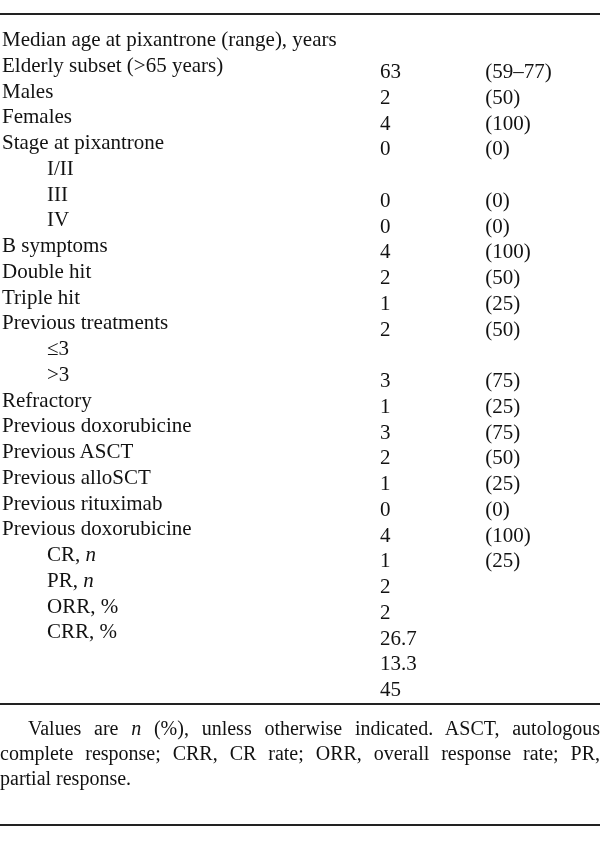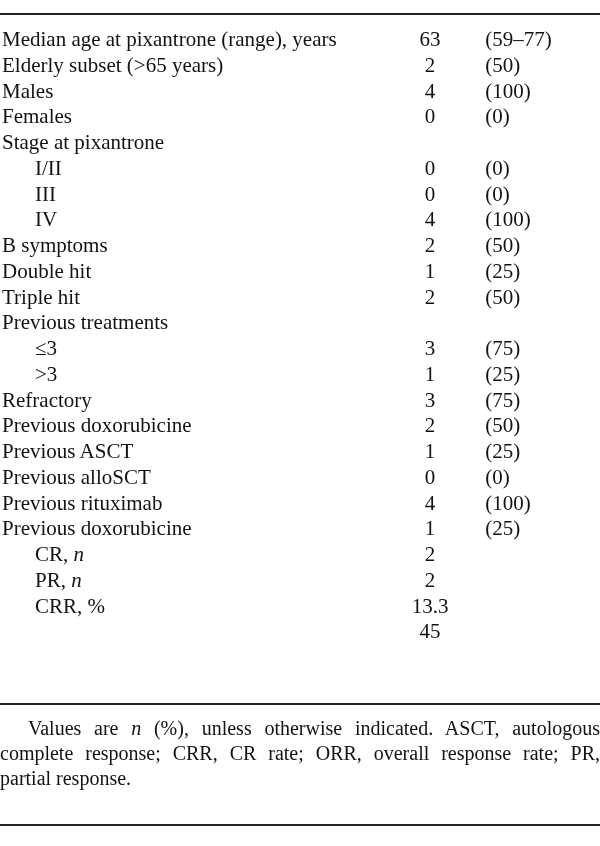--- a/index.html
+++ b/index.html
@@ -30,31 +30,32 @@
     width: 600px;
   }
   .row {
     position: relative;
     height: 25.75px;
     line-height: 25.75px;
     font-size: 21px;
     white-space: nowrap;
   }
   .row .label { padding-left: 2px; }
-  .row.i1 .label { padding-left: 35px; }
+  .row.i1 .label { padding-left: 47px; }
   .row .label i { font-style: italic; }
   .row .value {
     position: absolute;
     left: 380px;
     top: 0;
   }
   .row .num {
     display: inline-block;
     width: 100px;
-    text-align: center;
+    text-align: left;
+    margin-top: 32px;
   }
   .row .suf { white-space: pre; }
 
   .footnote {
     position: absolute;
     top: 716px;
     left: 0;
     width: 600px;
     font-size: 20px;
   }
@@ -90,20 +91,21 @@
       <div class="row i1"><span class="label">≤3</span><span class="value"><span class="num">3</span><span class="suf"> (75)</span></span></div>
       <div class="row i1"><span class="label">&gt;3</span><span class="value"><span class="num">1</span><span class="suf"> (25)</span></span></div>
       <div class="row"><span class="label">Refractory</span><span class="value"><span class="num">3</span><span class="suf"> (75)</span></span></div>
       <div class="row"><span class="label">Previous doxorubicine</span><span class="value"><span class="num">2</span><span class="suf"> (50)</span></span></div>
       <div class="row"><span class="label">Previous ASCT</span><span class="value"><span class="num">1</span><span class="suf"> (25)</span></span></div>
       <div class="row"><span class="label">Previous alloSCT</span><span class="value"><span class="num">0</span><span class="suf"> (0)</span></span></div>
       <div class="row"><span class="label">Previous rituximab</span><span class="value"><span class="num">4</span><span class="suf"> (100)</span></span></div>
       <div class="row"><span class="label">Previous doxorubicine</span><span class="value"><span class="num">1</span><span class="suf"> (25)</span></span></div>
       <div class="row i1"><span class="label">CR, <i>n</i></span><span class="value"><span class="num">2</span><span class="suf"></span></span></div>
       <div class="row i1"><span class="label">PR, <i>n</i></span><span class="value"><span class="num">2</span><span class="suf"></span></span></div>
+      <div class="row i1"><span class="label">ORR, %</span><span class="value"><span class="num">26.7</span><span class="suf"></span></span></div>
       <div class="row i1"><span class="label">CRR, %</span><span class="value"><span class="num">13.3</span><span class="suf"></span></span></div>
       <div class="row"><span class="value"><span class="num">45</span><span class="suf"></span></span></div>
     </div>
 
   <div class="rule rule-mid"></div>
 
   <div class="footnote">
     <div class="fn-line first"><span>Values are </span><i>n</i><span> (%), unless otherwise indicated. ASCT, autologous</span></div>
     <div class="fn-line">complete response; CRR, CR rate; ORR, overall response rate; PR,</div>
     <div class="fn-line last">partial response.</div>

